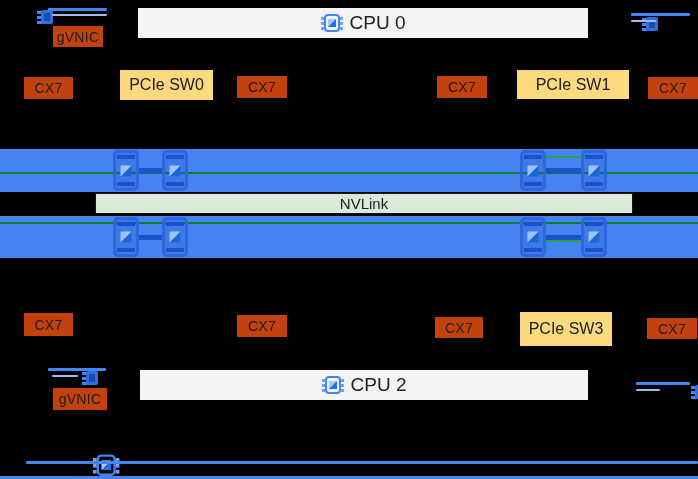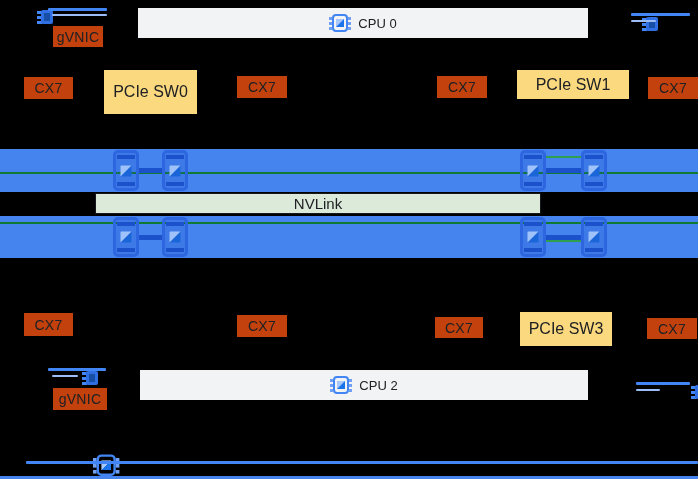--- a/index.html
+++ b/index.html
@@ -4,21 +4,21 @@
 <style>
   html,body{margin:0;padding:0;background:#000;}
   #stage{
     position:relative;width:698px;height:479px;background:#000;
     font-family:"Liberation Sans",sans-serif;overflow:hidden;
   }
   .abs{position:absolute;}
   .lbl{display:flex;align-items:center;justify-content:center;color:#202124;box-sizing:border-box;}
   .blue-box{background:#c2410c;font-size:14px;letter-spacing:.3px;}
   .yellow-box{background:#FBD97E;font-size:16px;}
-  .cpu-box{background:#F1F3F4;font-size:13px;gap:7px;}
+  .cpu-box{background:#F1F3F4;font-size:19px;gap:7px;}
   .nvlink-bar{background:#DCEADA;border:1px solid #14181d;font-size:15px;}
   .gpu-bar{left:0;width:698px;background:#4583EE;}
   .hline{background:#4285F4;height:3px;border-radius:1px;}
   .hline.light{background:#9DBDF6;height:2px;}
   .green-line{background:#0E7A33;height:2px;left:0;width:698px;}
   .green-seg{background:#2E9E4F;height:2px;}
   .dark-link{background:#1B51CA;height:5px;}
 
   .gpu-chip{box-sizing:border-box;width:26px;border:3px solid #2D66DE;border-radius:5px;background:rgba(27,81,202,.18);}
   .gpu-chip .cap{position:absolute;left:1px;right:1px;top:2px;height:4px;background:#1B51CA;}
@@ -61,21 +61,21 @@
       <i class="body"></i>
         <i class="die"></i>
       <i class="pl"></i>
         <i class="pr"></i>
     </span>
     <span>CPU 0</span>
   </div>
 
   
   <div class="abs lbl blue-box" style="left:24px;top:77px;width:49px;height:22px">CX7</div>
-  <div class="abs lbl yellow-box" style="left:104px;top:70px;width:93px;height:44px">PCIe SW0</div>
+  <div class="abs lbl yellow-box" style="left:120px;top:70px;width:93px;height:30px">PCIe SW0</div>
   <div class="abs lbl blue-box" style="left:237px;top:76px;width:50px;height:22px">CX7</div>
   <div class="abs lbl blue-box" style="left:437px;top:76px;width:50px;height:22px">CX7</div>
   <div class="abs lbl yellow-box" style="left:517px;top:70px;width:112px;height:29px">PCIe SW1</div>
   <div class="abs lbl blue-box" style="left:648px;top:77px;width:50px;height:22px">CX7</div>
 
   
   <span class="abs nic-glyph" style="left:620px;top:11px">
     <i class="teeth"></i><i class="body"></i><i class="core"></i>
   </span>
   <div class="abs hline" style="left:631px;top:13px;width:59px"></div>
@@ -103,21 +103,21 @@
       <i class="cap b"></i>
       <i class="die"></i>
   </div>
   <div class="abs gpu-chip" style="left:581px;top:150px;height:41px">
     <i class="cap"></i>
       <i class="cap b"></i>
       <i class="die"></i>
   </div>
 
   
-  <div class="abs lbl nvlink-bar" style="left:95px;top:193px;width:446px;height:21px">NVLink</div>
+  <div class="abs lbl nvlink-bar" style="left:95px;top:193px;width:538px;height:21px">NVLink</div>
 
   
   <div class="abs gpu-bar" style="top:216px;height:42px"></div>
   <div class="abs green-line" style="top:222px"></div>
   <div class="abs dark-link" style="left:138px;top:235px;width:26px"></div>
   <div class="abs dark-link" style="left:545px;top:235px;width:37px"></div>
   <div class="abs green-seg" style="left:545px;top:240px;width:37px"></div>
 
   <div class="abs gpu-chip" style="left:113px;top:217px;height:40px">
     <i class="cap"></i>

